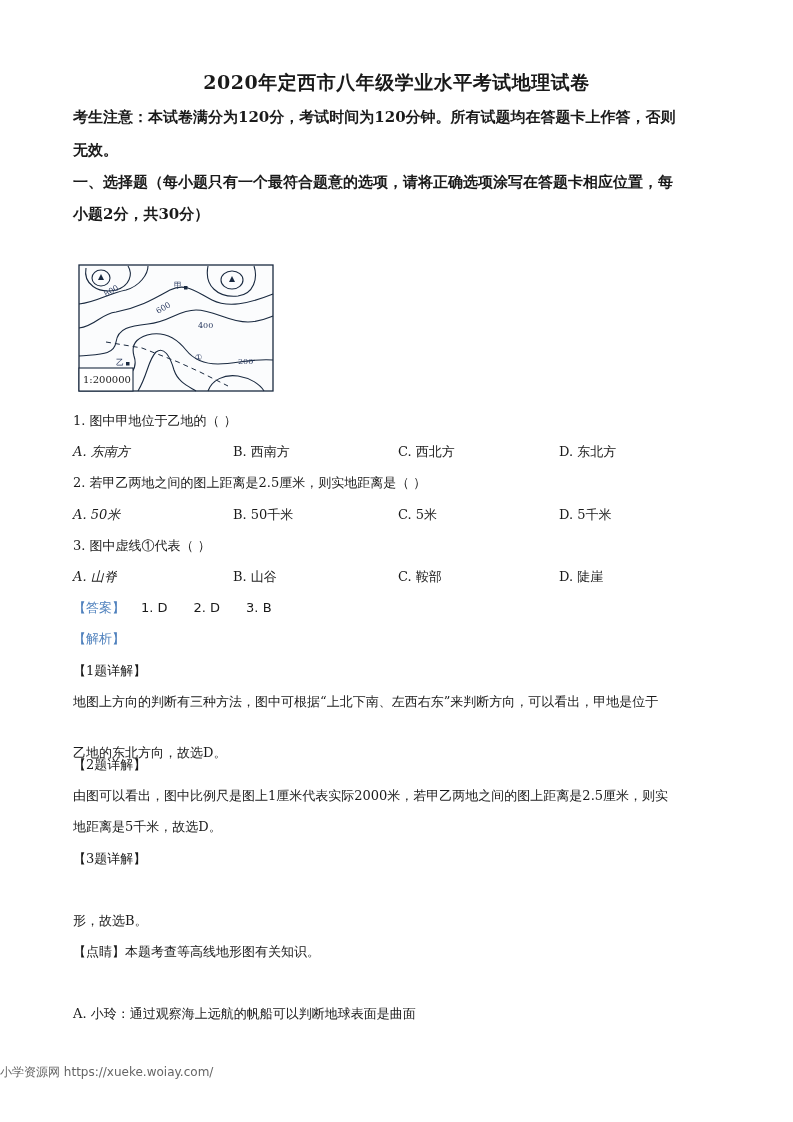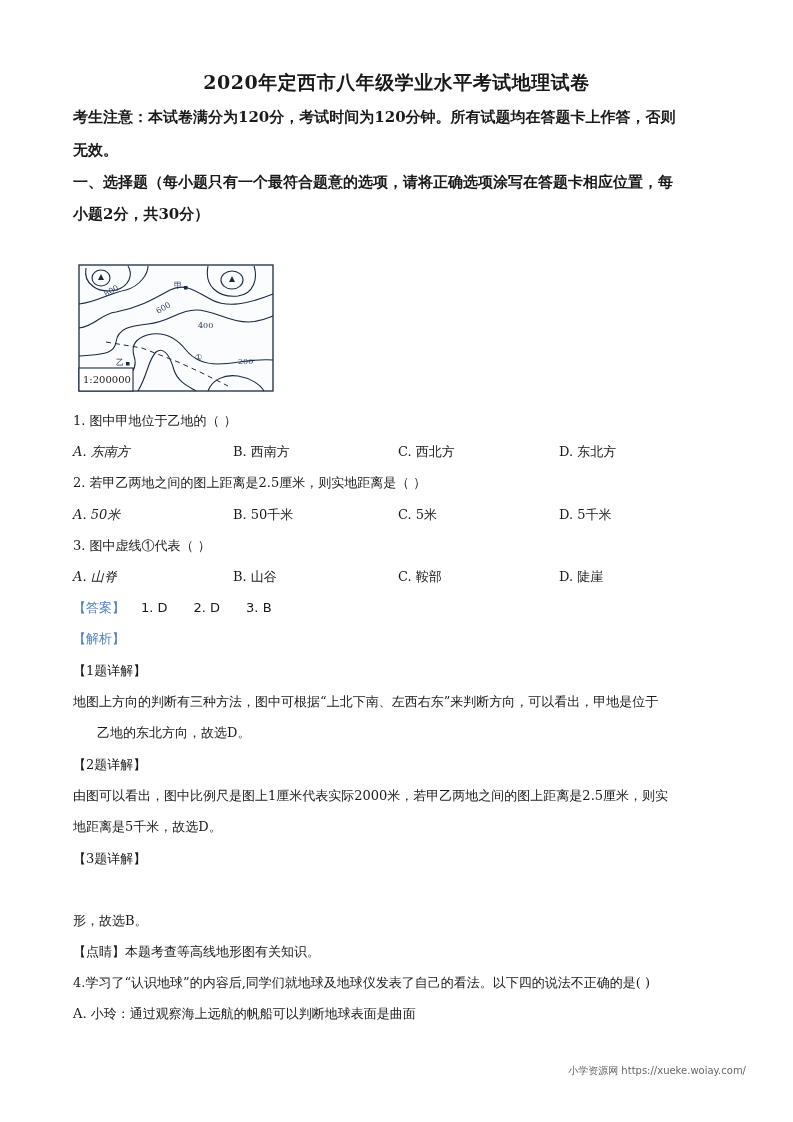--- a/index.html
+++ b/index.html
@@ -13,22 +13,22 @@
   .intro { position: absolute; left: 102px; top: 236px; font-size: 12px; letter-spacing: 1px; }
   .map { position: absolute; left: 78px; top: 264px; width: 196px; height: 128px; }
   .opt-row { position: absolute; left: 73px; width: 660px; font-size: 13px; }
   .opt { position: absolute; top: 0; white-space: nowrap; }
   .opt.a { left: 0; font-style: italic; } .opt.b { left: 160px; } .opt.c { left: 325px; } .opt.d { left: 486px; }
   .sans { font-family: "DejaVu Sans", "Liberation Sans", sans-serif; }
   .blue { color: #4f81bd; }
   .answers { position: absolute; left: 73px; top: 599px; font-size: 13px; white-space: nowrap; }
   .answers span.ans { margin-left: 16px; }
   .answers span.gap { display: inline-block; width: 26px; }
-  .footer { position: absolute; top: 1064px; left: 0; width: 746px; text-align: right;
-            font-size: 10px; color: #666; font-family: "DejaVu Sans", sans-serif; }
+  .footer { position: absolute; top: 1064px; left: 0; width: 746px; text-align: left;
+            font-size: 12px; color: #666; font-family: "DejaVu Sans", sans-serif; }
 </style>
 </head>
 <body>
 
 <div class="page">
 
   <div class="title">2020年定西市八年级学业水平考试地理试卷</div>
 
   <div class="bold-line" style="top:108px;">考生注意：本试卷满分为120分，考试时间为120分钟。所有试题均在答题卡上作答，否则</div>
   <div class="bold-line" style="top:141px;">无效。</div>
@@ -103,28 +103,27 @@
   </div>
 
   <div class="answers sans">
     <span class="blue">【答案】</span><span class="ans">1. D</span><span class="gap"></span><span>2. D</span><span class="gap"></span><span>3. B</span>
   </div>
 
   <div class="line blue sans" style="top:630px;">【解析】</div>
 
   <div class="line" style="top:662px;">【1题详解】</div>
   <div class="line" style="top:693px;">地图上方向的判断有三种方法，图中可根据“上北下南、左西右东”来判断方向，可以看出，甲地是位于</div>
-  <div class="line" style="top:724px;margin-left:24px;">乙地的东北方向，故选D。</div>
+  <div class="line" style="top:744px;">乙地的东北方向，故选D。</div>
 
   <div class="line" style="top:756px;">【2题详解】</div>
   <div class="line" style="top:787px;">由图可以看出，图中比例尺是图上1厘米代表实际2000米，若甲乙两地之间的图上距离是2.5厘米，则实</div>
   <div class="line" style="top:818px;">地距离是5千米，故选D。</div>
 
   <div class="line" style="top:850px;">【3题详解】</div>
   <div class="line" style="top:912px;">形，故选B。</div>
 
   <div class="line" style="top:943px;">【点睛】本题考查等高线地形图有关知识。</div>
 
-  <div class="line" style="top:974px;">4.学习了“认识地球”的内容后,同学们就地球及地球仪发表了自己的看法。以下四的说法不正确的是(      )</div>
   <div class="line" style="top:1005px;">A.  小玲：通过观察海上远航的帆船可以判断地球表面是曲面</div>
 
   <div class="footer">小学资源网 https://xueke.woiay.com/</div>
 </div>
 
 </body></html>

